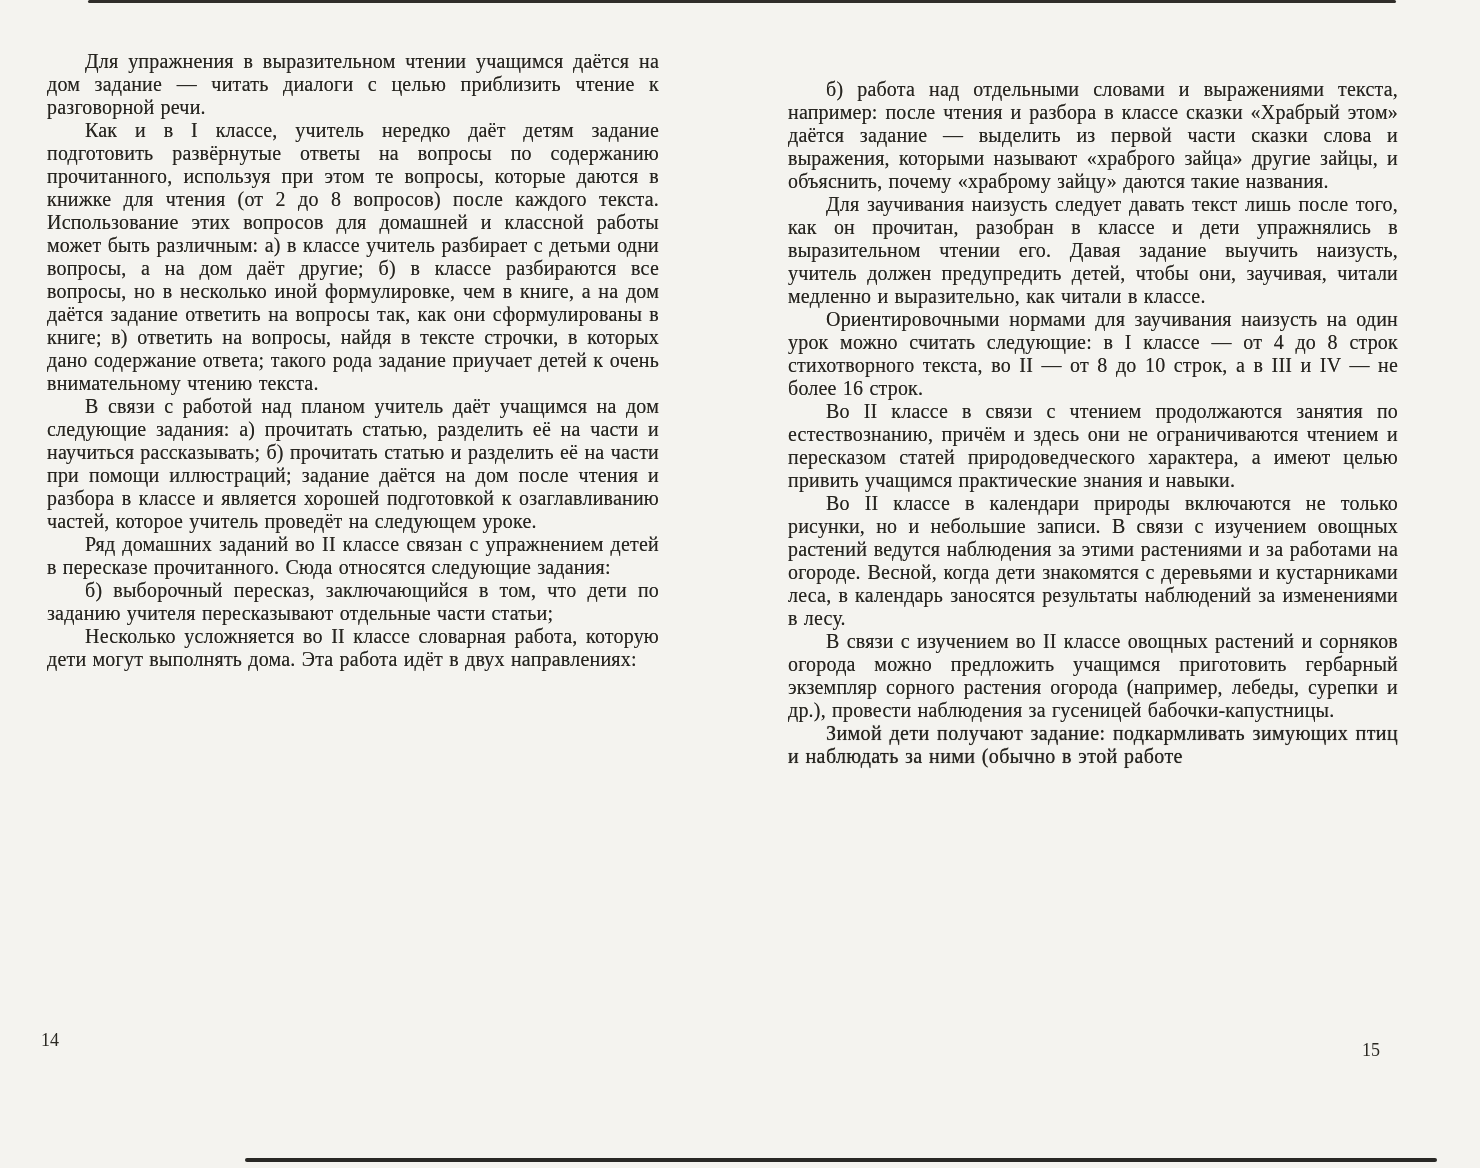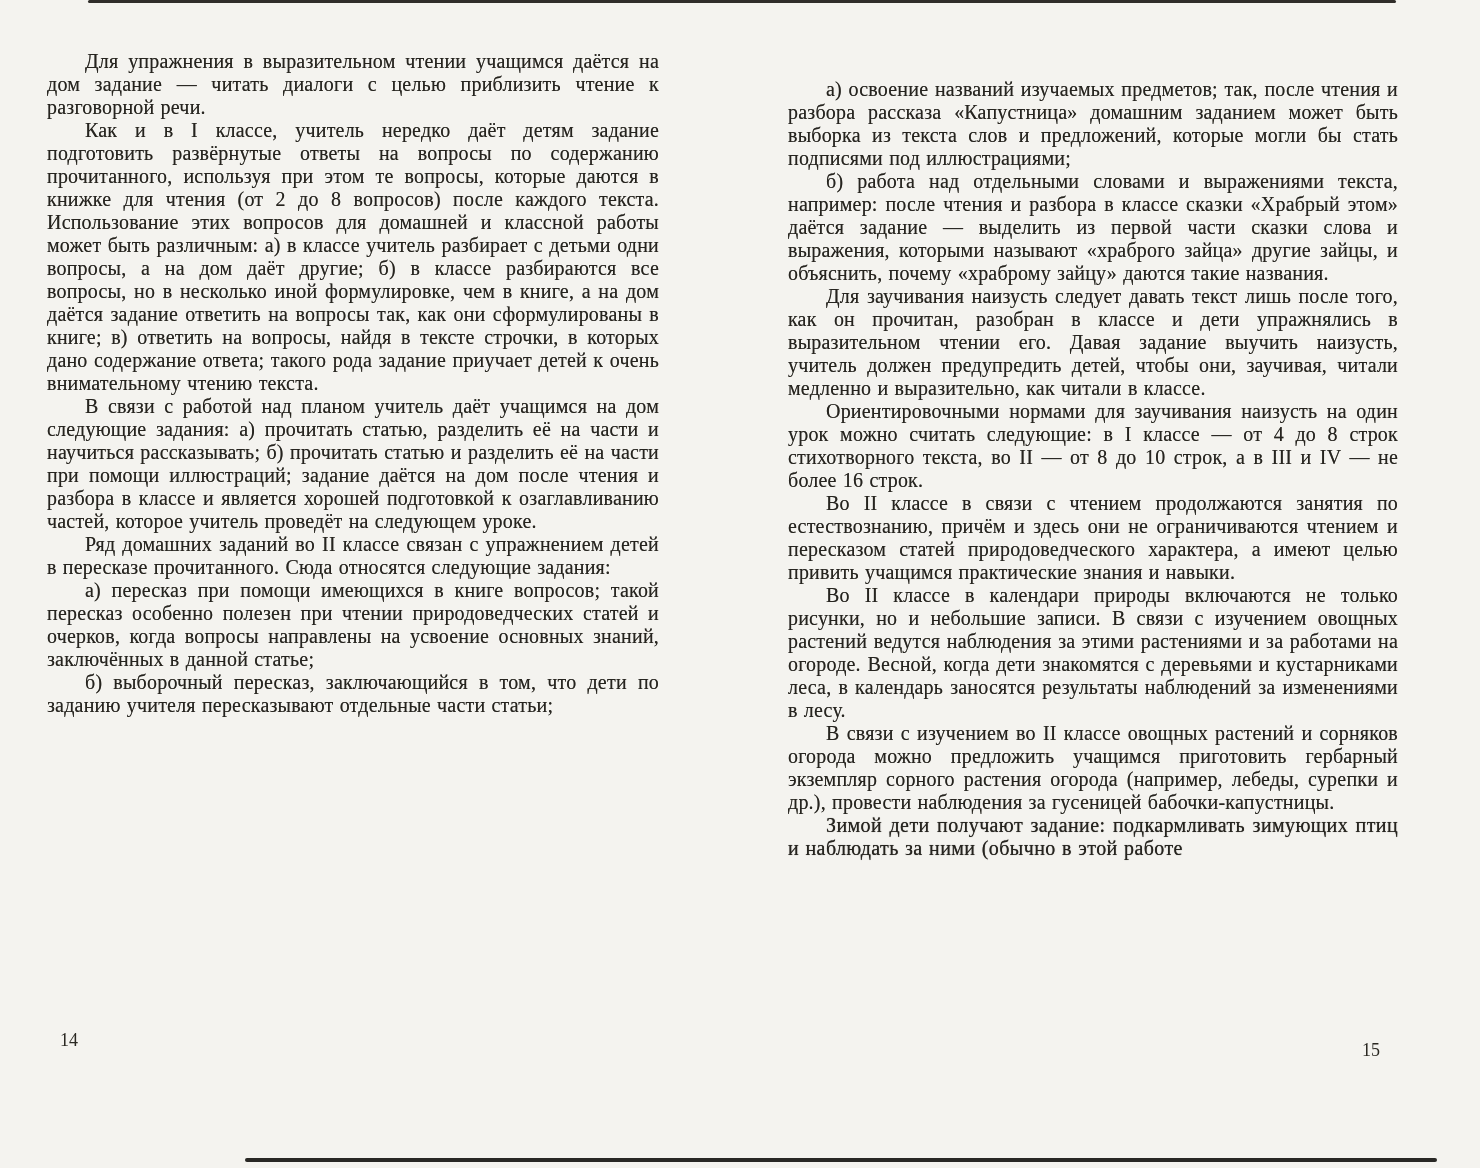--- a/index.html
+++ b/index.html
@@ -33,21 +33,21 @@
     font-weight: normal;
     letter-spacing: 0.4px;
     text-shadow: 0 0 0.7px rgba(20,18,14,0.8);
   }
 
   .pagenum {
     position: absolute;
     font-size: 18px;
     color: #2a2822;
   }
-  #pagenum-left  { left: 60px;   top: 1030px; }
+  #pagenum-left  { left: 41px;   top: 1030px; }
   #pagenum-right { left: 1362px; top: 1040px; }
 
   .edge {
     position: absolute;
     background: #1e1c19;
     border-radius: 2px;
   }
   .edge-top    { top: 0;      left: 88px;  width: 1308px; height: 3px; opacity: 0.92; }
   .edge-bottom { top: 1158px; left: 245px; width: 1192px; height: 4px; opacity: 0.95; }
 </style>
@@ -57,26 +57,25 @@
 <div class="spread">
 
   <div class="edge edge-top"></div>
   <div class="edge edge-bottom"></div>
 
   <div class="page-col" id="left-col">
     <p>Для упражнения в выразительном чтении учащимся даётся на дом задание — читать диалоги с целью приблизить чтение к разговорной речи.</p>
     <p>Как и в I классе, учитель нередко даёт детям задание подготовить развёрнутые ответы на вопросы по содержанию прочитанного, используя при этом те вопросы, которые даются в книжке для чтения (от 2 до 8 вопросов) после каждого текста. Использование этих вопросов для домашней и классной работы может быть различным: а) в классе учитель разбирает с детьми одни вопросы, а на дом даёт другие; б) в классе разбираются все вопросы, но в несколько иной формулировке, чем в книге, а на дом даётся задание ответить на вопросы так, как они сформулированы в книге; в) ответить на вопросы, найдя в тексте строчки, в которых дано содержание ответа; такого рода задание приучает детей к очень внимательному чтению текста.</p>
     <p>В связи с работой над планом учитель даёт учащимся на дом следующие задания: а) прочитать статью, разделить её на части и научиться рассказывать; б) прочитать статью и разделить её на части при помощи иллюстраций; задание даётся на дом после чтения и разбора в классе и является хорошей подготовкой к озаглавливанию частей, которое учитель проведёт на следующем уроке.</p>
     <p>Ряд домашних заданий во II классе связан с упражнением детей в пересказе прочитанного. Сюда относятся следующие задания:</p>
-    <p>а) пересказ при помощи имеющихся в книге вопросов; такой пересказ особенно полезен при чтении природоведческих статей и очерков, когда вопросы направлены на усвоение основных знаний, заключённых в данной статье;</p>
     <p>б) выборочный пересказ, заключающийся в том, что дети по заданию учителя пересказывают отдельные части статьи;</p>
+    <p>Несколько усложняется во II классе словарная работа, которую дети могут выполнять дома. Эта работа идёт в двух направлениях:</p>
   </div>
 
   <div class="page-col" id="right-col">
-    <p>а) освоение названий изучаемых предметов; так, после чтения и разбора рассказа «Капустница» домашним заданием может быть выборка из текста слов и предложений, которые могли бы стать подписями под иллюстрациями;</p>
     <p>б) работа над отдельными словами и выражениями текста, например: после чтения и разбора в классе сказки «Храбрый этом» даётся задание — выделить из первой части сказки слова и выражения, которыми называют «храброго зайца» другие зайцы, и объяснить, почему «храброму зайцу» даются такие названия.</p>
     <p>Для заучивания наизусть следует давать текст лишь после того, как он прочитан, разобран в классе и дети упражнялись в выразительном чтении его. Давая задание выучить наизусть, учитель должен предупредить детей, чтобы они, заучивая, читали медленно и выразительно, как читали в классе.</p>
     <p>Ориентировочными нормами для заучивания наизусть на один урок можно считать следующие: в I классе — от 4 до 8 строк стихотворного текста, во II — от 8 до 10 строк, а в III и IV — не более 16 строк.</p>
     <p>Во II классе в связи с чтением продолжаются занятия по естествознанию, причём и здесь они не ограничиваются чтением и пересказом статей природоведческого характера, а имеют целью привить учащимся практические знания и навыки.</p>
     <p>Во II классе в календари природы включаются не только рисунки, но и небольшие записи. В связи с изучением овощных растений ведутся наблюдения за этими растениями и за работами на огороде. Весной, когда дети знакомятся с деревьями и кустарниками леса, в календарь заносятся результаты наблюдений за изменениями в лесу.</p>
     <p>В связи с изучением во II классе овощных растений и сорняков огорода можно предложить учащимся приготовить гербарный экземпляр сорного растения огорода (например, лебеды, сурепки и др.), провести наблюдения за гусеницей бабочки-капустницы.</p>
     <p class="bold-ink">Зимой дети получают задание: подкармливать зимующих птиц и наблюдать за ними (обычно в этой работе</p>
   </div>
 
   <div class="pagenum" id="pagenum-left">14</div>

